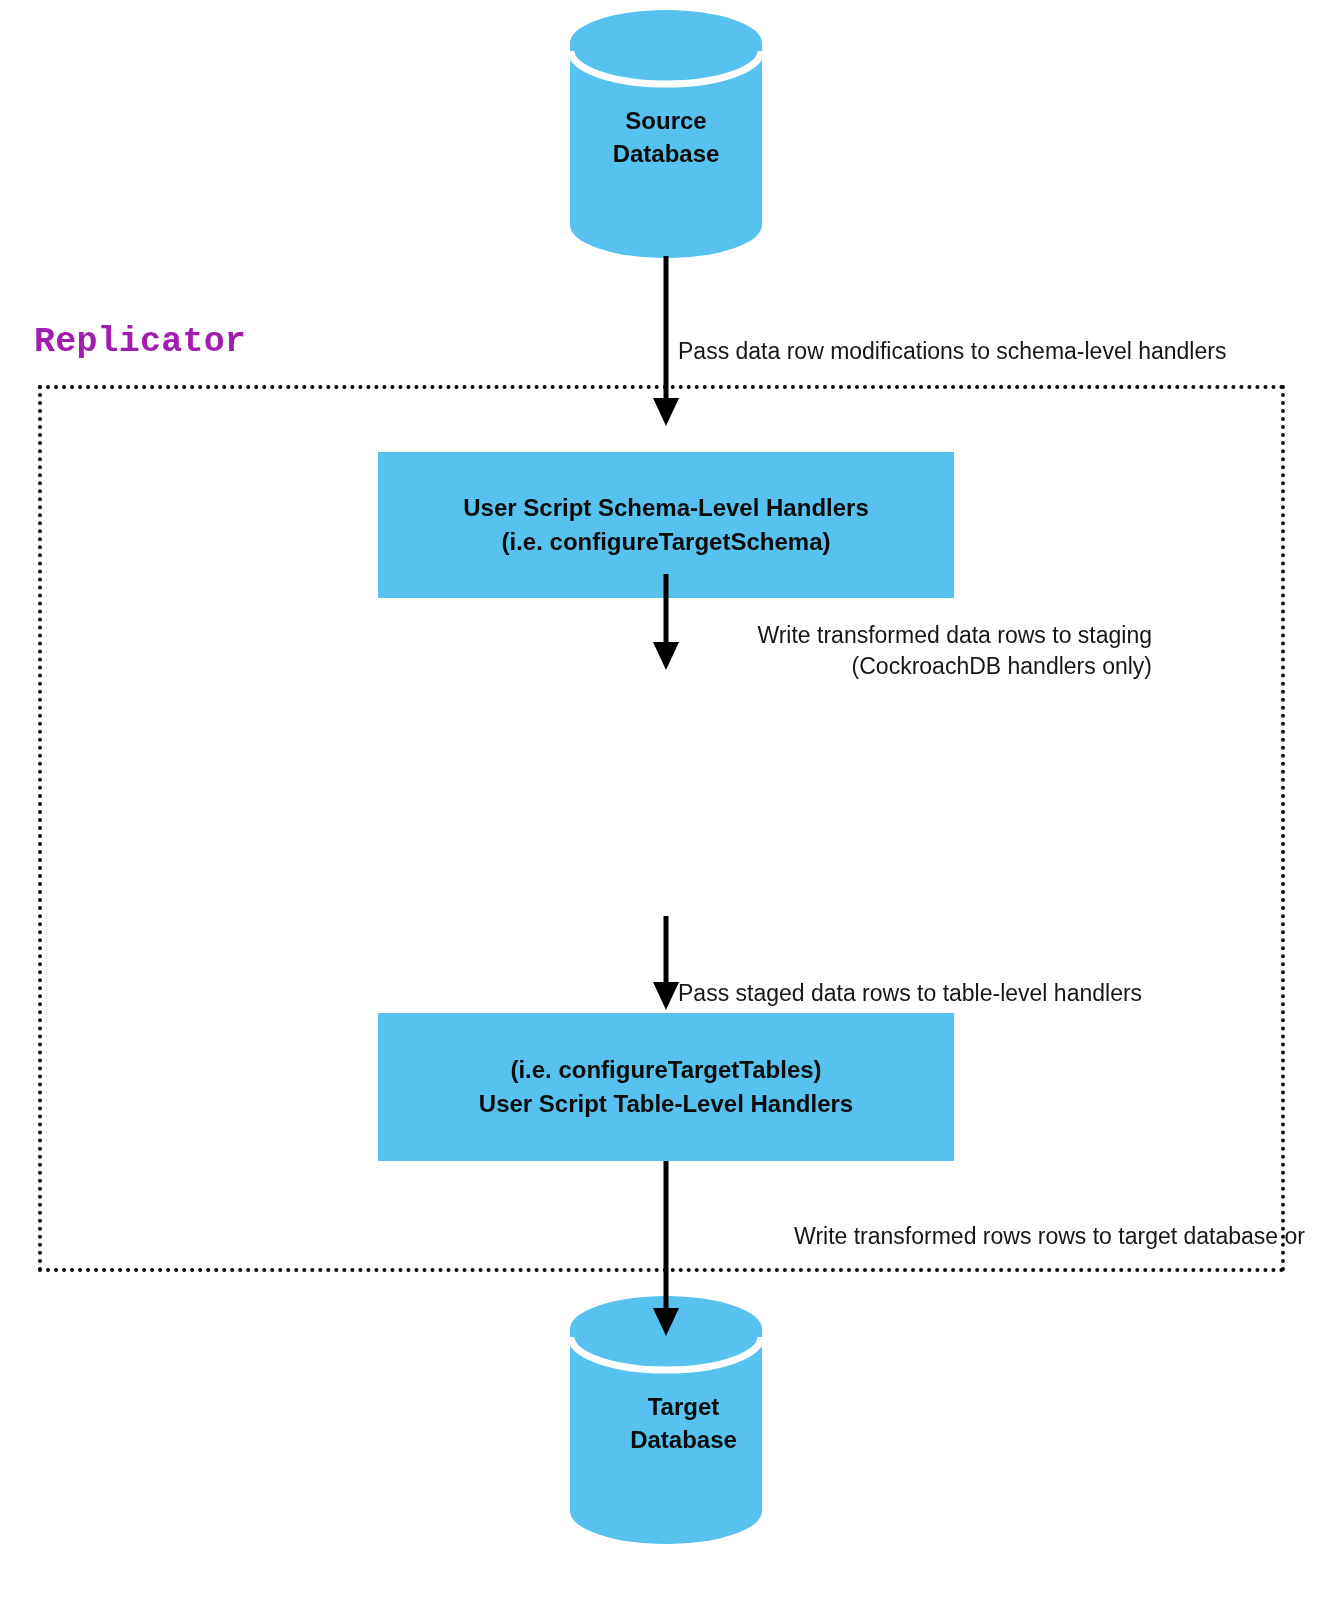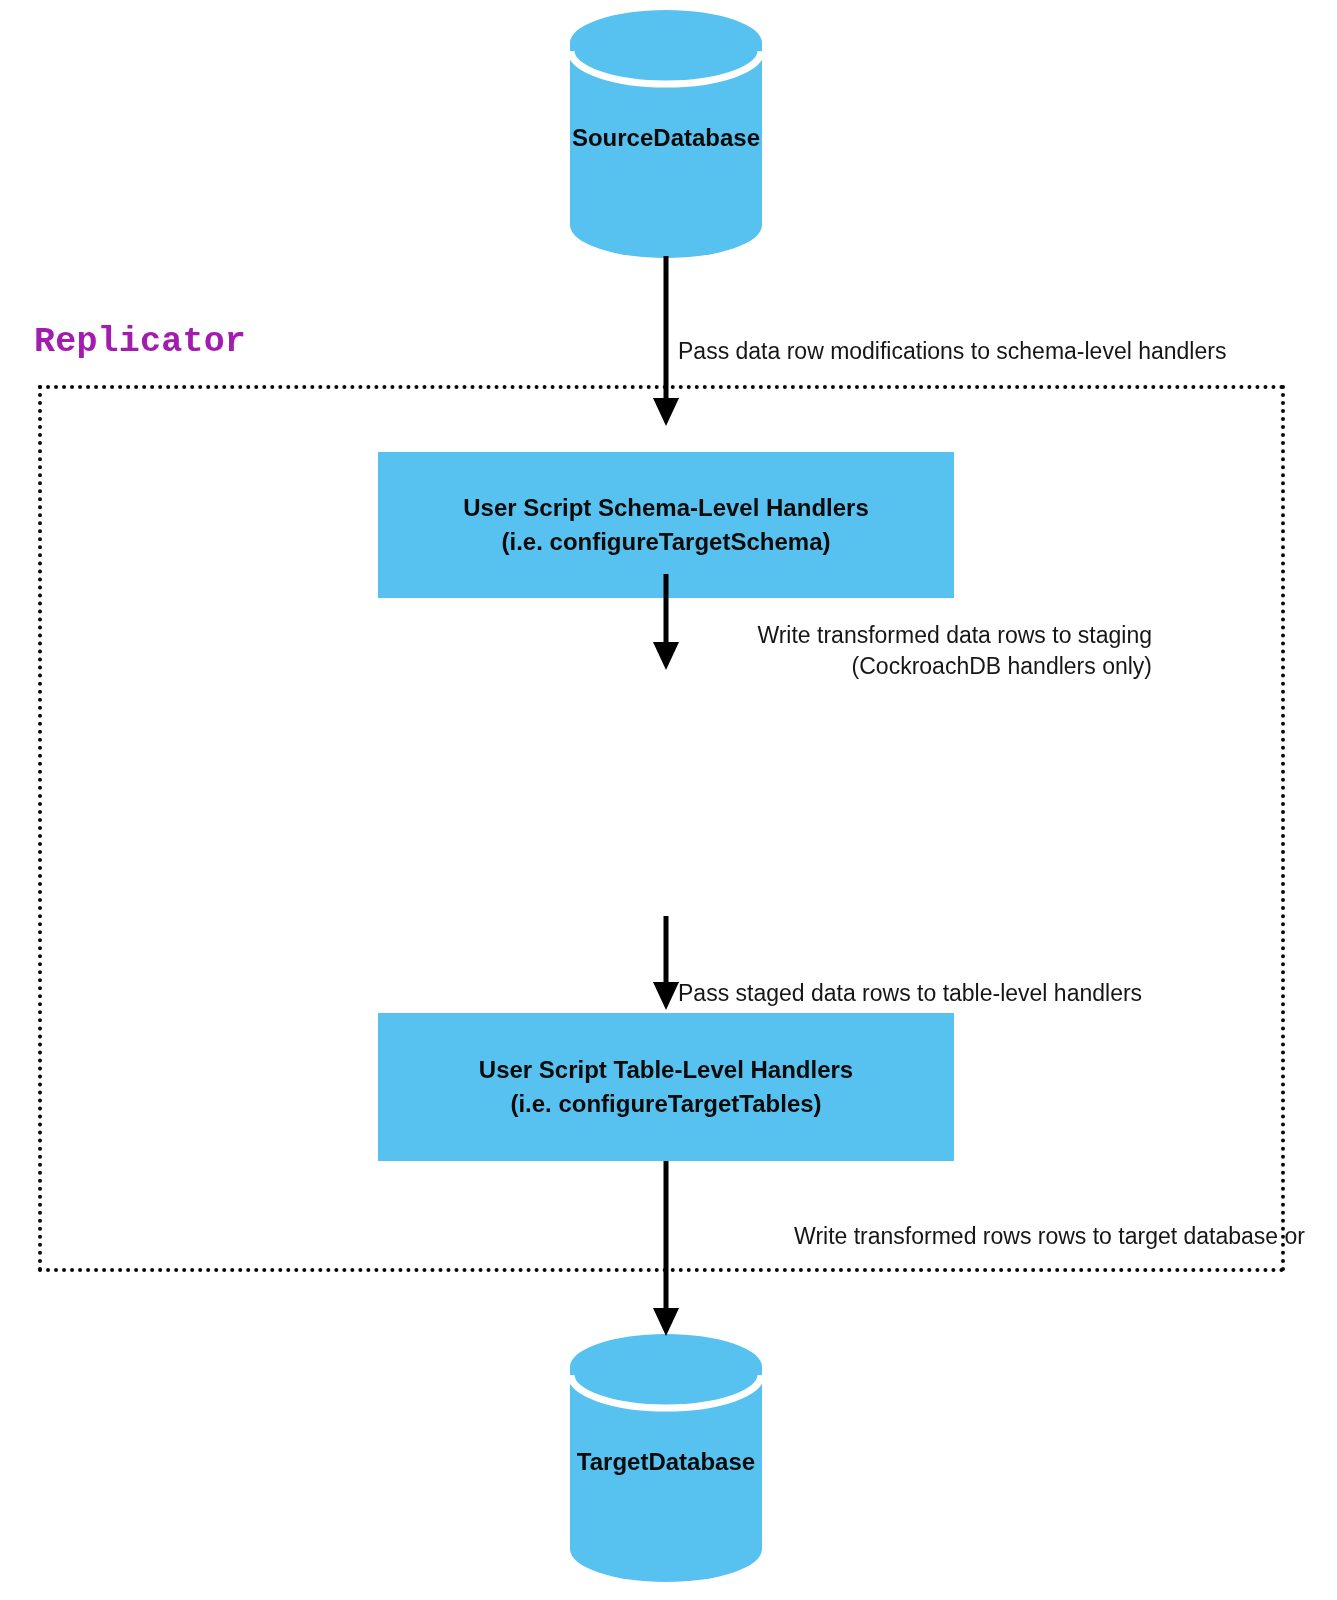--- a/index.html
+++ b/index.html
@@ -43,21 +43,21 @@
     height: 248px;
   }
   .cyl svg { position: absolute; left: 0; top: 0; }
   .cyl-body { fill: #57c2f0; }
   .cyl-sep  { fill: none; stroke: #ffffff; stroke-width: 7; }
   .cyl-label {
     position: absolute;
     left: 0; top: 0;
     width: 100%; height: 100%;
     display: flex;
-    flex-direction: row;
+    flex-direction: column;
     align-items: center;
     justify-content: center;
     text-align: center;
     font-size: 24px;
     font-weight: bold;
     line-height: 33px;
     padding-top: 6px;
     box-sizing: border-box;
   }
   
@@ -127,29 +127,29 @@
 
   <div class="edge-label centered" style="left:660px; top:592px; width:492px;">
     <div>Write transformed data rows to staging</div>
     <div>(CockroachDB handlers only)</div>
   </div>
 
 
   <div class="edge-label" style="left:678px; top:950px;">Pass staged data rows to table-level handlers</div>
 
   <div class="hbox" style="top:1013px; height:148px;">
+    <div>(i.e. configureTargetTables)</div>
     <div>User Script Table-Level Handlers</div>
-    <div>(i.e. configureTargetTables)</div>
   </div>
 
   <div class="edge-label centered" style="left:655px; top:1193px; width:650px;">
     <div>Write transformed rows rows to target database or</div>
   </div>
 
-  <div class="cyl" style="left:570px; top:1334px;">
+  <div class="cyl" style="left:570px; top:1296px;padding-left:35px;">
     <svg viewBox="0 0 192 248" width="192" height="248">
       <path class="cyl-body" d="M0,33 A96,33 0 0 1 192,33 L192,215 A96,33 0 0 1 0,215 Z"></path>
       <path class="cyl-sep" d="M1,41 A95,33 0 0 0 191,41"></path>
     </svg>
     <div class="cyl-label">
       <div>Target</div>
       <div>Database</div>
     </div>
   </div>
 

